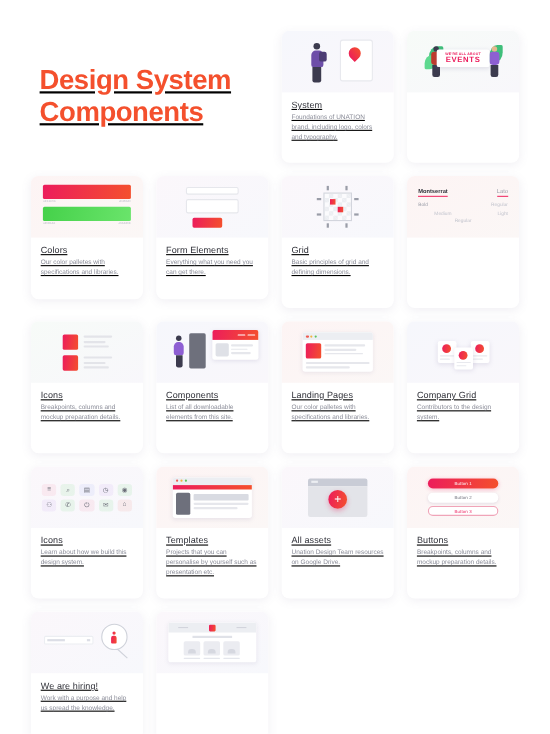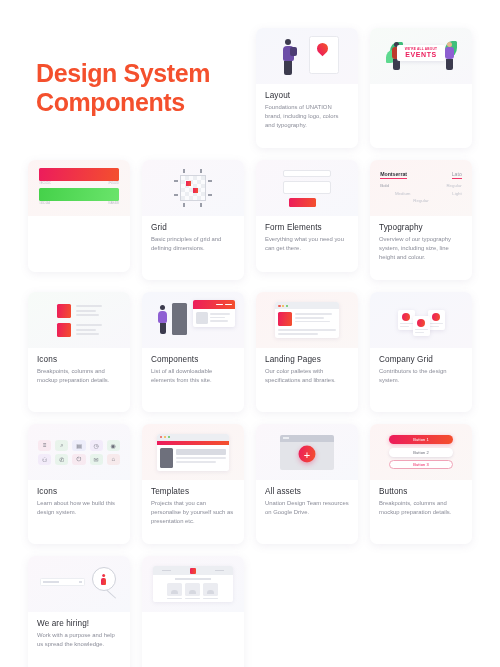--- a/index.html
+++ b/index.html
@@ -6,20 +6,21 @@
   html, body {
     width: 500px; height: 667px;
     background: #ffffff;
     font-family: "Liberation Sans", sans-serif;
     overflow: hidden;
   }
   .page {
     position: relative;
     width: 500px; height: 663px;
     padding: 28px 28px 10px 28px;
+    text-decoration: underline;
   }
   .grid {
     display: grid;
     grid-template-columns: repeat(4, 1fr);
     gap: 12px 12px;
   }
   
   .card {
     position: relative;
     border-radius: 7px;
@@ -288,21 +289,21 @@
           <div class="b-person">
             <div class="b-head"></div>
             <div class="b-torso">
                 <span class="b-bag"></span>
               </div>
             <div class="b-legs"></div>
           </div>
         </div>
       </div>
       <div class="card-body">
-        <div class="card-title">Layout</div>
+        <div class="card-title">System</div>
         <div class="card-desc">Foundations of UNATION brand, including logo, colors and typography.</div>
       </div>
     </div>
 
     <div class="card tall">
       <div class="card-art greenish">
         <div class="about-art">
           <div class="leaf" style="left:20%;top:14px;width:13px;height:16px;background:#3fbf7a;"></div>
           <div class="leaf" style="left:16%;top:22px;width:11px;height:13px;background:#5ed98f;"></div>
           <div class="leaf" style="right:15%;top:13px;width:12px;height:16px;background:#3fbf7a;"></div>
@@ -339,22 +340,42 @@
             <div class="swatch-row">
               <div class="swatch-bar grad-green"></div>
               <div class="swatch-hex">
                 <span>#45D14A</span>
                 <span>#6AE46B</span>
               </div>
             </div>
           </div>
         </div>
       </div>
-    </div>
-
+      <div class="card-body">
+        <div class="card-title">Colors</div>
+        <div class="card-desc">Our color palletes with specifications and libraries.</div>
+      </div>
+    </div>
+
+
+    <div class="card">
+      <div class="card-art">
+        <div class="center-art">
+          <div class="form-stack">
+            <div class="form-input small"></div>
+            <div class="form-input big"></div>
+            <div class="form-btn grad-pink"></div>
+          </div>
+        </div>
+      </div>
+      <div class="card-body">
+        <div class="card-title">Form Elements</div>
+        <div class="card-desc">Everything what you need you can get there.</div>
+      </div>
+    </div>
 
     <div class="card tall">
       <div class="card-art">
         <div class="center-art">
           <div class="grid-art">
             <div class="checker"></div>
             <div class="chk-pink grad-pink" style="left:12px;top:12px;"></div>
             <div class="chk-pink grad-pink" style="left:19px;top:19px;"></div>
             <div class="handle" style="left:9px;top:0;width:1.5px;height:4px;"></div>
             <div class="handle" style="left:26px;top:0;width:1.5px;height:4px;"></div>
@@ -366,36 +387,20 @@
             <div class="handle" style="right:0;top:25px;width:4px;height:1.5px;"></div>
           </div>
         </div>
       </div>
       <div class="card-body">
         <div class="card-title">Grid</div>
         <div class="card-desc">Basic principles of grid and defining dimensions.</div>
       </div>
     </div>
 
-    <div class="card">
-      <div class="card-art">
-        <div class="center-art">
-          <div class="form-stack">
-            <div class="form-input small"></div>
-            <div class="form-input big"></div>
-            <div class="form-btn grad-pink"></div>
-          </div>
-        </div>
-      </div>
-      <div class="card-body">
-        <div class="card-title">Form Elements</div>
-        <div class="card-desc">Everything what you need you can get there.</div>
-      </div>
-    </div>
-
     <div class="card tall">
       <div class="card-art pinkish">
         <div class="center-art">
           <div class="typo">
             <div class="typo-head">
               <span class="typo-name">Montserrat</span>
               <span class="typo-name light">Lato</span>
             </div>
             <div class="typo-row">
               <span>Bold</span>
@@ -403,24 +408,20 @@
             </div>
             <div class="typo-row" style="padding-left:18%;">
               <span class="dim">Medium</span>
               <span class="dim">Light</span>
             </div>
             <div class="typo-row center">
               <span class="dim">Regular</span>
             </div>
           </div>
         </div>
-      </div>
-      <div class="card-body">
-        <div class="card-title">Typography</div>
-        <div class="card-desc">Overview of our typography system, including size, line height and colour.</div>
       </div>
     </div>
 
     <div class="card tall">
       <div class="card-art greenish">
         <div class="center-art">
           <div class="layout-art">
             <div class="layout-row">
               <span class="layout-sq grad-pink"></span>
               <span class="layout-lines" style="width:26px;">

